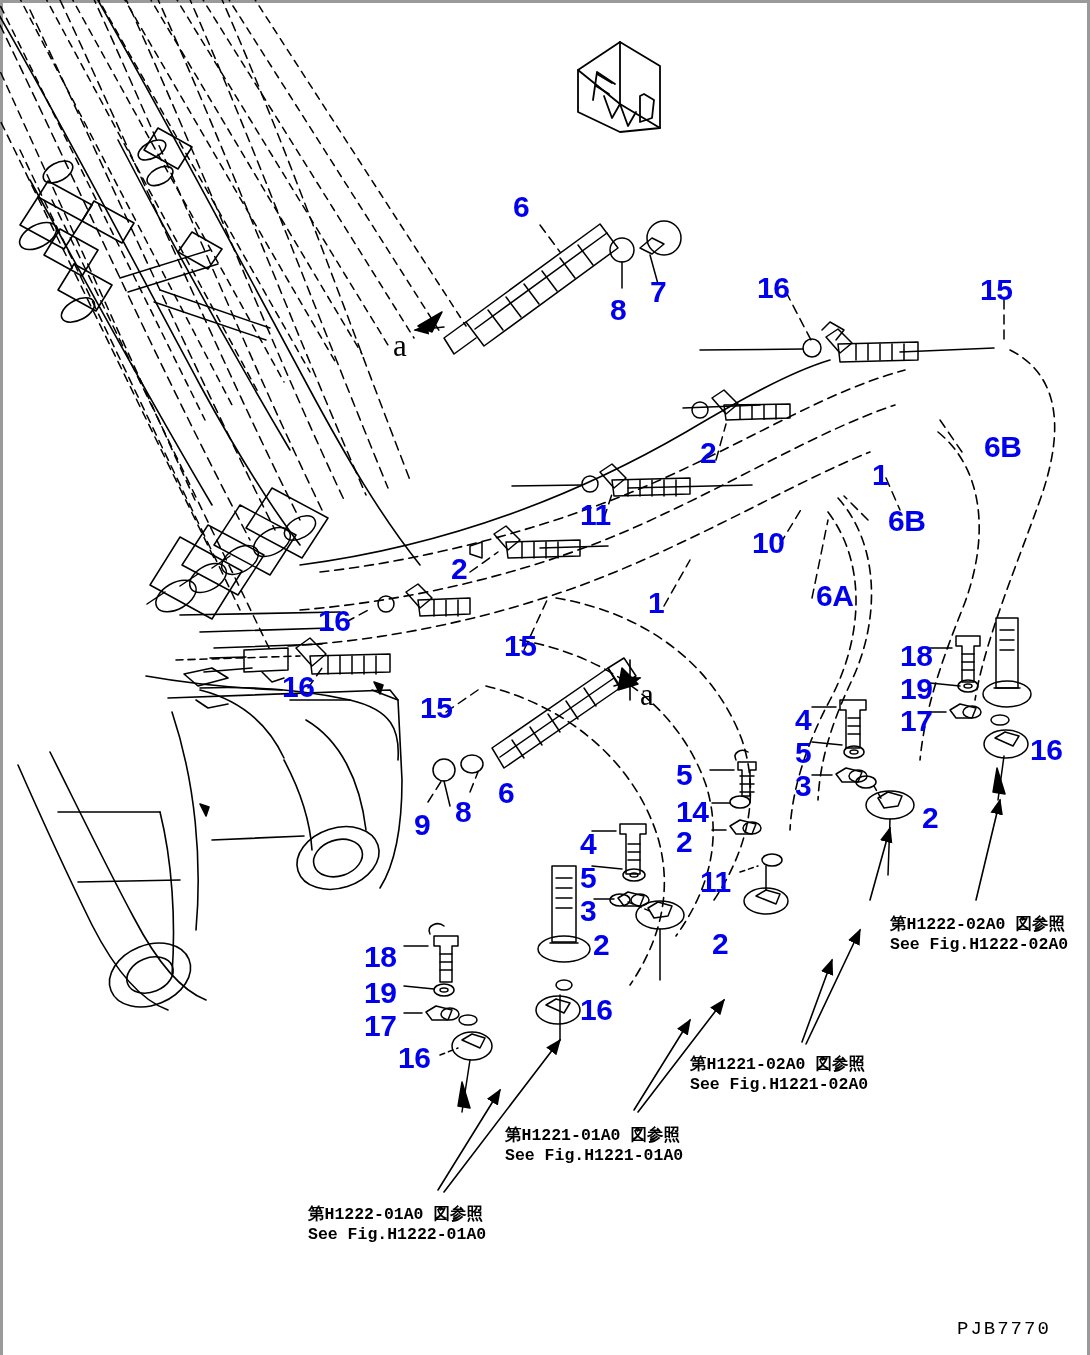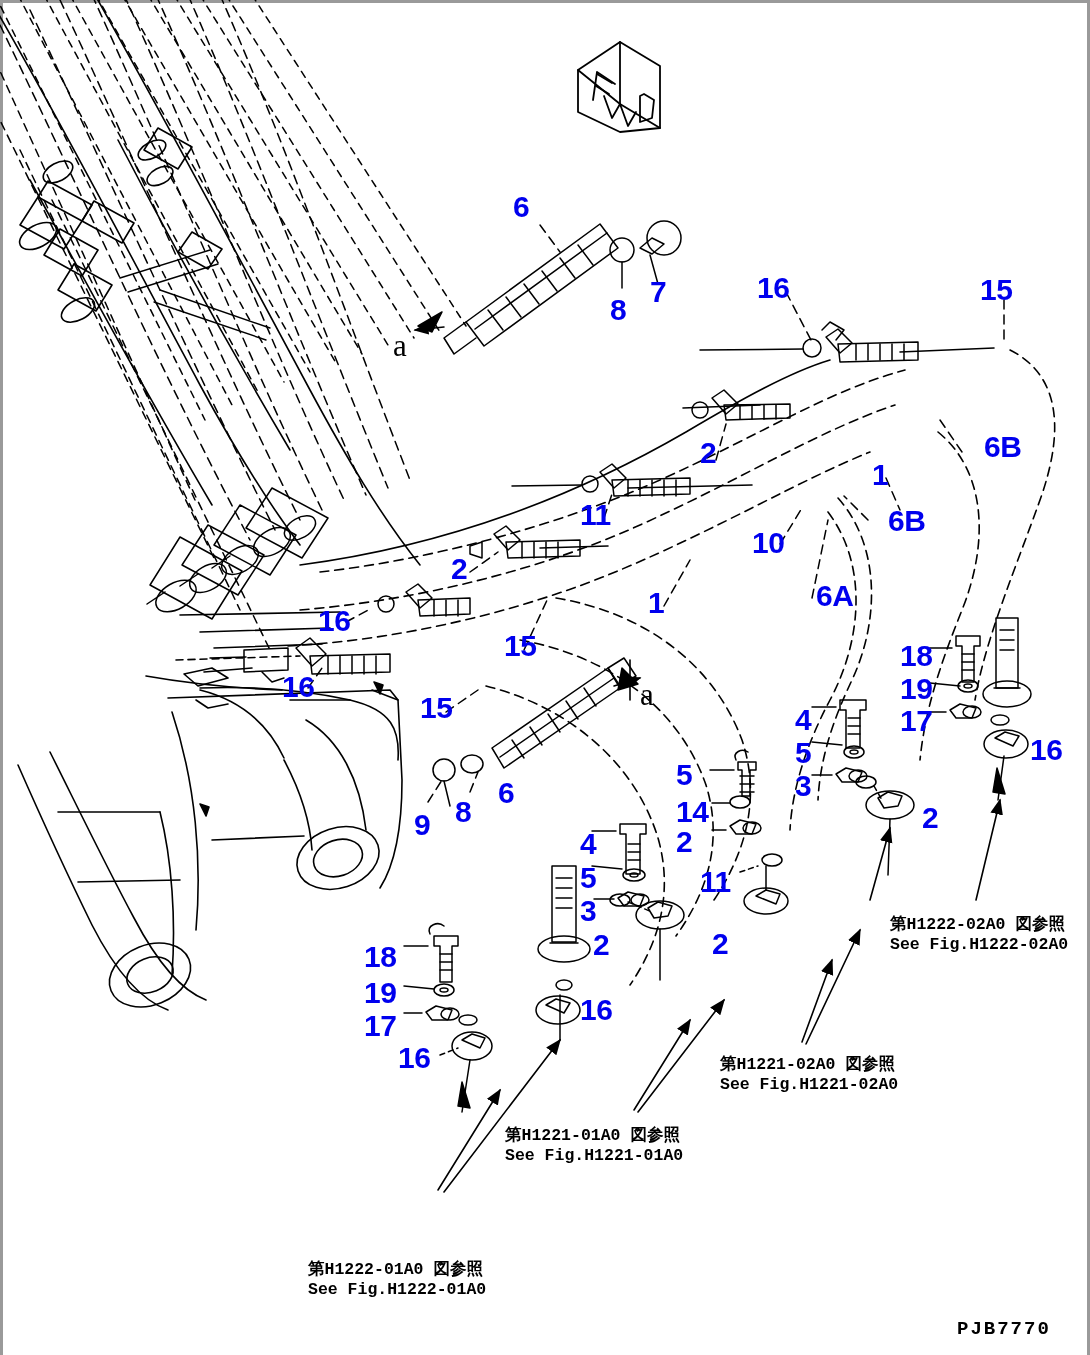--- a/index.html
+++ b/index.html
@@ -36,21 +36,21 @@
     font-family:"Liberation Mono",monospace;
     font-weight:bold;
     font-size:16.5px;
     line-height:20px;
     white-space:pre;
   }
   .code{
     position:absolute;
     color:#000000;
     font-family:"Liberation Mono",monospace;
-    font-weight:bold;
+    font-weight:normal;
     font-size:19px;
     letter-spacing:2px;
     white-space:nowrap;
   }
   .border-l{position:absolute;left:0;top:0;width:3px;height:1355px;background:#9a9a9a;}
   .border-r{position:absolute;right:0;top:0;width:3px;height:1355px;background:#9a9a9a;}
   .border-t{position:absolute;left:0;top:0;width:1090px;height:3px;background:#9a9a9a;}
 </style>
 </head>
 <body>
@@ -478,20 +478,20 @@
       <div class="lbl" style="left: 593px; top: 930px;">2</div>
     </div>
 
   <div id="section-layer">
       <div class="alb" style="left: 393px; top: 330px;">a</div>
       <div class="alb" style="left: 640px; top: 679px;">a</div>
     </div>
 
   <div id="note-layer">
       <div class="note" style="left: 870px; top: 915px; margin-left: 20px;"><div>第H1222-02A0 図参照</div><div>See Fig.H1222-02A0</div></div>
-      <div class="note" style="left: 720px; top: 1055px;"><div>第H1221-02A0 図参照</div><div>See Fig.H1221-02A0</div></div>
+      <div class="note" style="left: 690px; top: 1055px;"><div>第H1221-02A0 図参照</div><div>See Fig.H1221-02A0</div></div>
       <div class="note" style="left: 505px; top: 1126px;"><div>第H1221-01A0 図参照</div><div>See Fig.H1221-01A0</div></div>
-      <div class="note" style="left: 308px; top: 1260px;"><div>第H1222-01A0 図参照</div><div>See Fig.H1222-01A0</div></div>
+      <div class="note" style="left: 308px; top: 1205px;"><div>第H1222-01A0 図参照</div><div>See Fig.H1222-01A0</div></div>
     </div>
 
   <div class="code" style="left:957px;top:1318px;">PJB7770</div>
 
 </div>
 
 </body></html>

